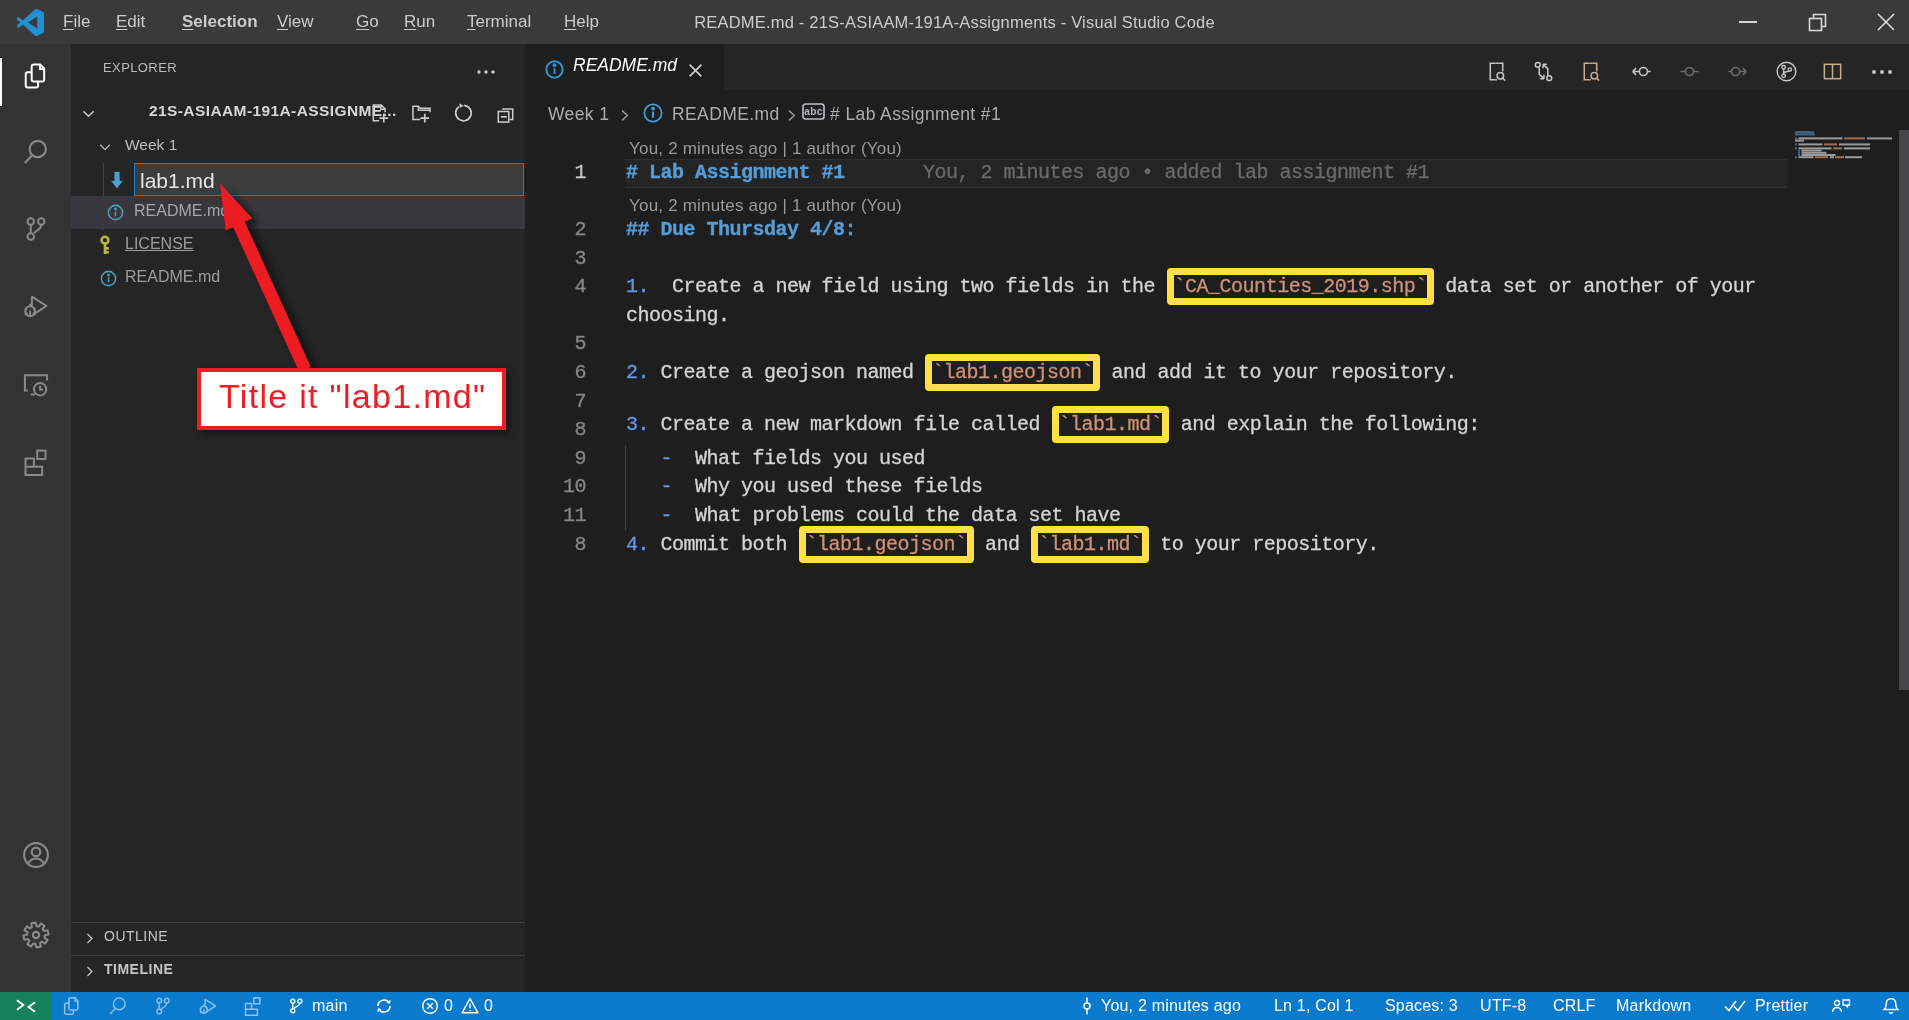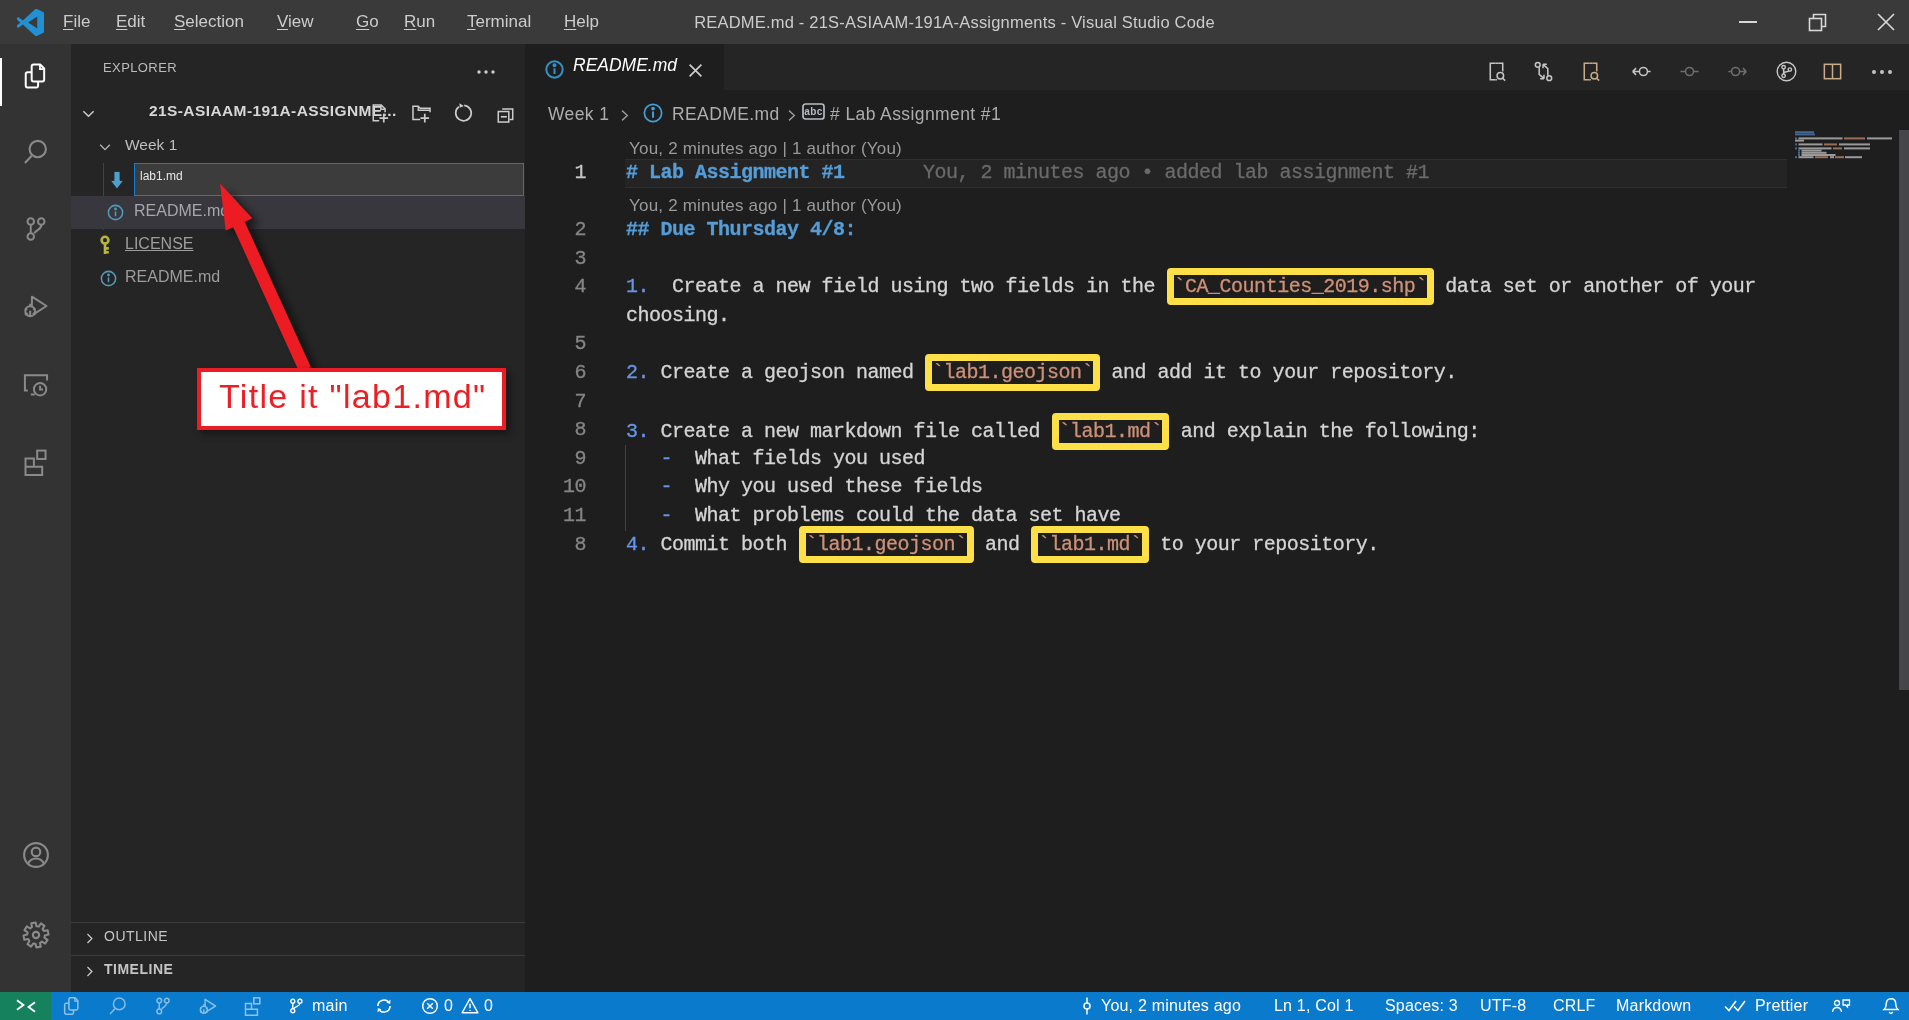--- a/index.html
+++ b/index.html
@@ -40,21 +40,21 @@
 </style>
 </head>
 <body>
 
 <div id="titlebar">
   <svg class="abs" style="left:17px;top:9px;" width="27" height="27" viewBox="0 0 100 100">
     <path fill="#2291d4" d="M96.5 10.7 73.8 0.2c-2.6-1.2-5.6-0.7-7.6 1.4L21.6 42.7 7.2 31.8c-1.9-1.5-4.7-1.4-6.5 0.3L0 34.3c-1.5 1.5-1.5 4 0 5.5L12.5 50 0 60.2c-1.5 1.5-1.5 4 0 5.5l0.7 2.2c1.8 1.7 4.6 1.8 6.5 0.3l14.4-10.9 44.6 41.1c2 2.1 5 2.6 7.6 1.4l22.7-10.5c2.1-1 3.5-3.2 3.5-5.5V16.2c0-2.3-1.4-4.5-3.5-5.5zM75 72.5 41.2 50 75 27.5v45z"></path>
   </svg>
   <div class="menu" style="left:63px;"><u>F</u>ile</div>
   <div class="menu" style="left:116px;"><u>E</u>dit</div>
-  <div class="menu" style="left:174px;"><u>S</u>election</div>
+  <div class="menu" style="left:182px;font-weight:bold;"><u>S</u>election</div>
   <div class="menu" style="left:277px;"><u>V</u>iew</div>
   <div class="menu" style="left:356px;"><u>G</u>o</div>
   <div class="menu" style="left:404px;"><u>R</u>un</div>
   <div class="menu" style="left:467px;"><u>T</u>erminal</div>
   <div class="menu" style="left:564px;"><u>H</u>elp</div>
   <div id="wintitle">README.md - 21S-ASIAAM-191A-Assignments - Visual Studio Code</div>
   <svg class="abs" style="left:1739px;top:21px;" width="18" height="2">
       <rect width="18" height="2" fill="#d8d8d8"></rect>
     </svg>
   <svg class="abs" style="left:1808px;top:13px;" width="19" height="19" viewBox="0 0 19 19">
@@ -163,21 +163,21 @@
     <div class="abs" style="left:54px;top:6px;font-size:15.5px;color:#bfbfbf;">Week 1</div>
   </div>
 
   <div class="abs" style="left:32px;top:119px;width:1px;height:67px;background:#424242;"></div>
 
   <div class="row" style="top:119px;">
     <svg class="abs" style="left:38px;top:7px;" width="16" height="20" viewBox="0 0 16 20">
       <path d="M8 19 L1.5 10.5 L5 10.5 L5 1.5 L11 1.5 L11 10.5 L14.5 10.5 Z" fill="#4d9fce" stroke="#252526" stroke-width="0.8"></path>
     </svg>
     <div class="abs" style="left:63px;top:0px;width:390px;height:33px;background:#3c3c3c;border:1.4px solid #0e7fd4;"></div>
-    <div class="abs" style="left:69px;top:6px;font-size:12px;color:#e6e6e6;">lab1.md</div>
+    <div class="abs" style="left:69px;top:6px;font-size:21px;color:#e6e6e6;">lab1.md</div>
   </div>
 
   <div class="row" style="top:152px;background:#37373d;">
     <svg class="abs" style="left:36px;top:8px;" width="17" height="17" viewBox="0 0 16 16" fill="none" stroke="#519aba" stroke-width="1.45">
       <circle cx="8" cy="8" r="6.7"></circle>
       <path d="M8 7 L8 11.5"></path>
       <circle cx="8" cy="4.7" r="0.6" fill="#519aba"></circle>
     </svg>
     <div class="abs" style="left:63px;top:6px;font-size:16px;color:#a6a6ab;">README.md</div>
   </div>
@@ -315,21 +315,21 @@
 
   <div class="lens" style="top:9px;">You, 2 minutes ago | 1 author (You)</div>
   <div class="lens" style="top:66px;">You, 2 minutes ago | 1 author (You)</div>
 
   <div class="cline" style="top:28.7px;"><span class="blue"># Lab Assignment #1</span></div>
   <div class="cline blame" style="left:398px;top:28.7px;">You, 2 minutes ago • added lab assignment #1</div>
   <div class="cline" style="top:85.9px;"><span class="blue">## Due Thursday 4/8:</span></div>
   <div class="cline" style="top:143.1px;"><span class="lnum2">1.</span>  Create a new field using two fields in the <span class="code">`CA_Counties_2019.shp`</span> data set or another of your</div>
   <div class="cline" style="top:171.7px;">choosing.</div>
   <div class="cline" style="top:228.9px;"><span class="lnum2">2.</span> Create a geojson named <span class="code">`lab1.geojson`</span> and add it to your repository.</div>
-  <div class="cline" style="top:288px;"><span class="lnum2">3.</span> Create a new markdown file called <span class="code">`lab1.md`</span> and explain the following:</div>
+  <div class="cline" style="top:281px;"><span class="lnum2">3.</span> Create a new markdown file called <span class="code">`lab1.md`</span> and explain the following:</div>
   <div class="cline" style="top:314.7px;">   <span class="lnum2">-</span>  What fields you used</div>
   <div class="cline" style="top:343.3px;">   <span class="lnum2">-</span>  Why you used these fields</div>
   <div class="cline" style="top:371.9px;">   <span class="lnum2">-</span>  What problems could the data set have</div>
   <div class="cline" style="top:400.5px;"><span class="lnum2">4.</span> Commit both <span class="code">`lab1.geojson`</span> and <span class="code">`lab1.md`</span> to your repository.</div>
 
   <div class="abs" style="left:100px;top:314.7px;width:1px;height:86px;background:#404040;"></div>
 
   <svg class="abs" style="left:1264px;top:0px;" width="120" height="40" viewBox="0 0 120 40">
     <g>
       <rect x="6" y="1.2" width="19" height="2" fill="#41688e"></rect>

